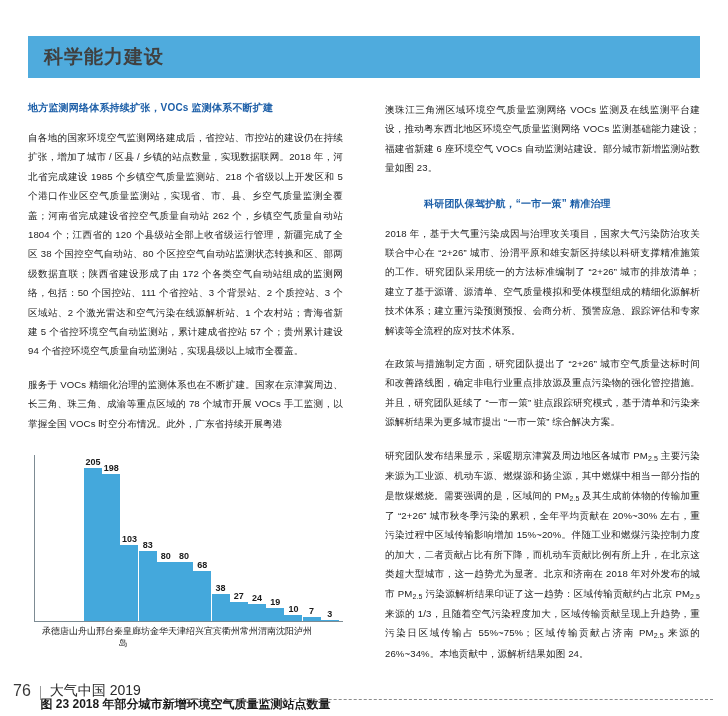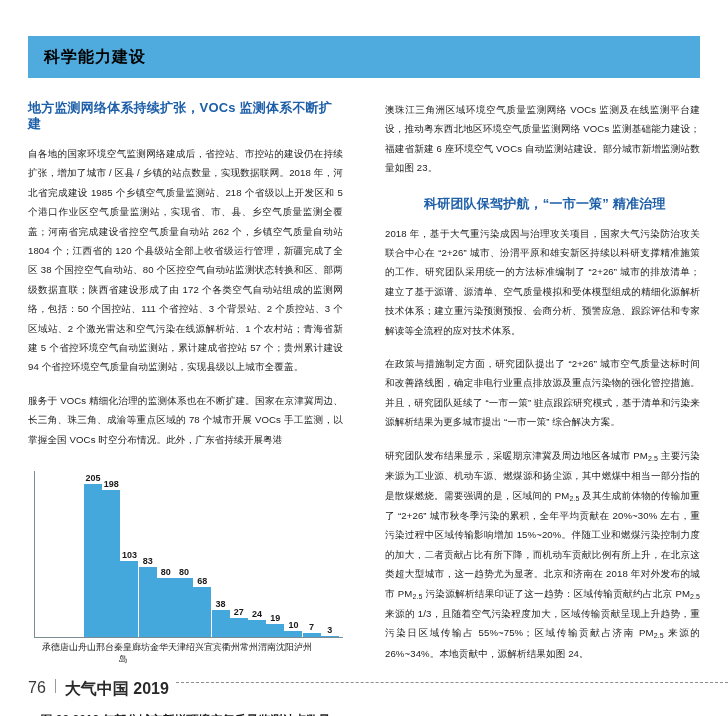--- a/index.html
+++ b/index.html
@@ -21,22 +21,22 @@
     position: absolute;
     left: 28px;
     top: 36px;
     width: 672px;
     height: 42px;
     background: #4FABDD;
     display: flex;
     align-items: center;
   }
   #header-title {
-    color: #000000;
-    font-size: 16px;
+    color: #404040;
+    font-size: 19px;
     font-weight: bold;
     letter-spacing: 1px;
     margin-left: 16px;
   }
 
   
   #content-area {
     position: absolute;
     left: 28px;
     top: 100px;
@@ -44,21 +44,21 @@
     height: 572px;
     display: flex;
     justify-content: space-between;
   }
   .column {
     width: 315px;
   }
 
   .section-heading {
     color: #1D5FA8;
-    font-size: 13px;
+    font-size: 10px;
     font-weight: bold;
     line-height: 16px;
     margin: 0 0 12px 0;
     letter-spacing: 0.2px;
   }
   .section-heading.spaced {
     margin-top: 18px;
     margin-left: 39px;
   }
 
@@ -151,40 +151,40 @@
     margin-top: 24px;
     text-align: center;
     font-size: 12px;
     font-weight: bold;
     color: #1a1a1a;
   }
 
   
   #footer {
     position: absolute;
-    left: 28px;
+    left: 13px;
     bottom: 16px;
     width: 700px;
     display: flex;
-    align-items: flex-start;
+    align-items: flex-end;
   }
   #page-number {
     font-size: 16px;
     color: #3a3a3a;
     font-weight: normal;
   }
   #footer-divider {
     width: 1px;
     height: 14px;
     background: #9a9a9a;
     margin: 0 9px;
   }
   #footer-title {
-    font-size: 16px;
-    font-weight: bold;
+    font-size: 14px;
+    font-weight: normal;
     color: #2a2a2a;
     white-space: nowrap;
   }
   #footer-rule {
     flex: 1;
     height: 0;
     border-top: 1px dashed #8d8d8d;
     margin-left: 7px;
     margin-top: 3px;
     margin-right: 0px;

